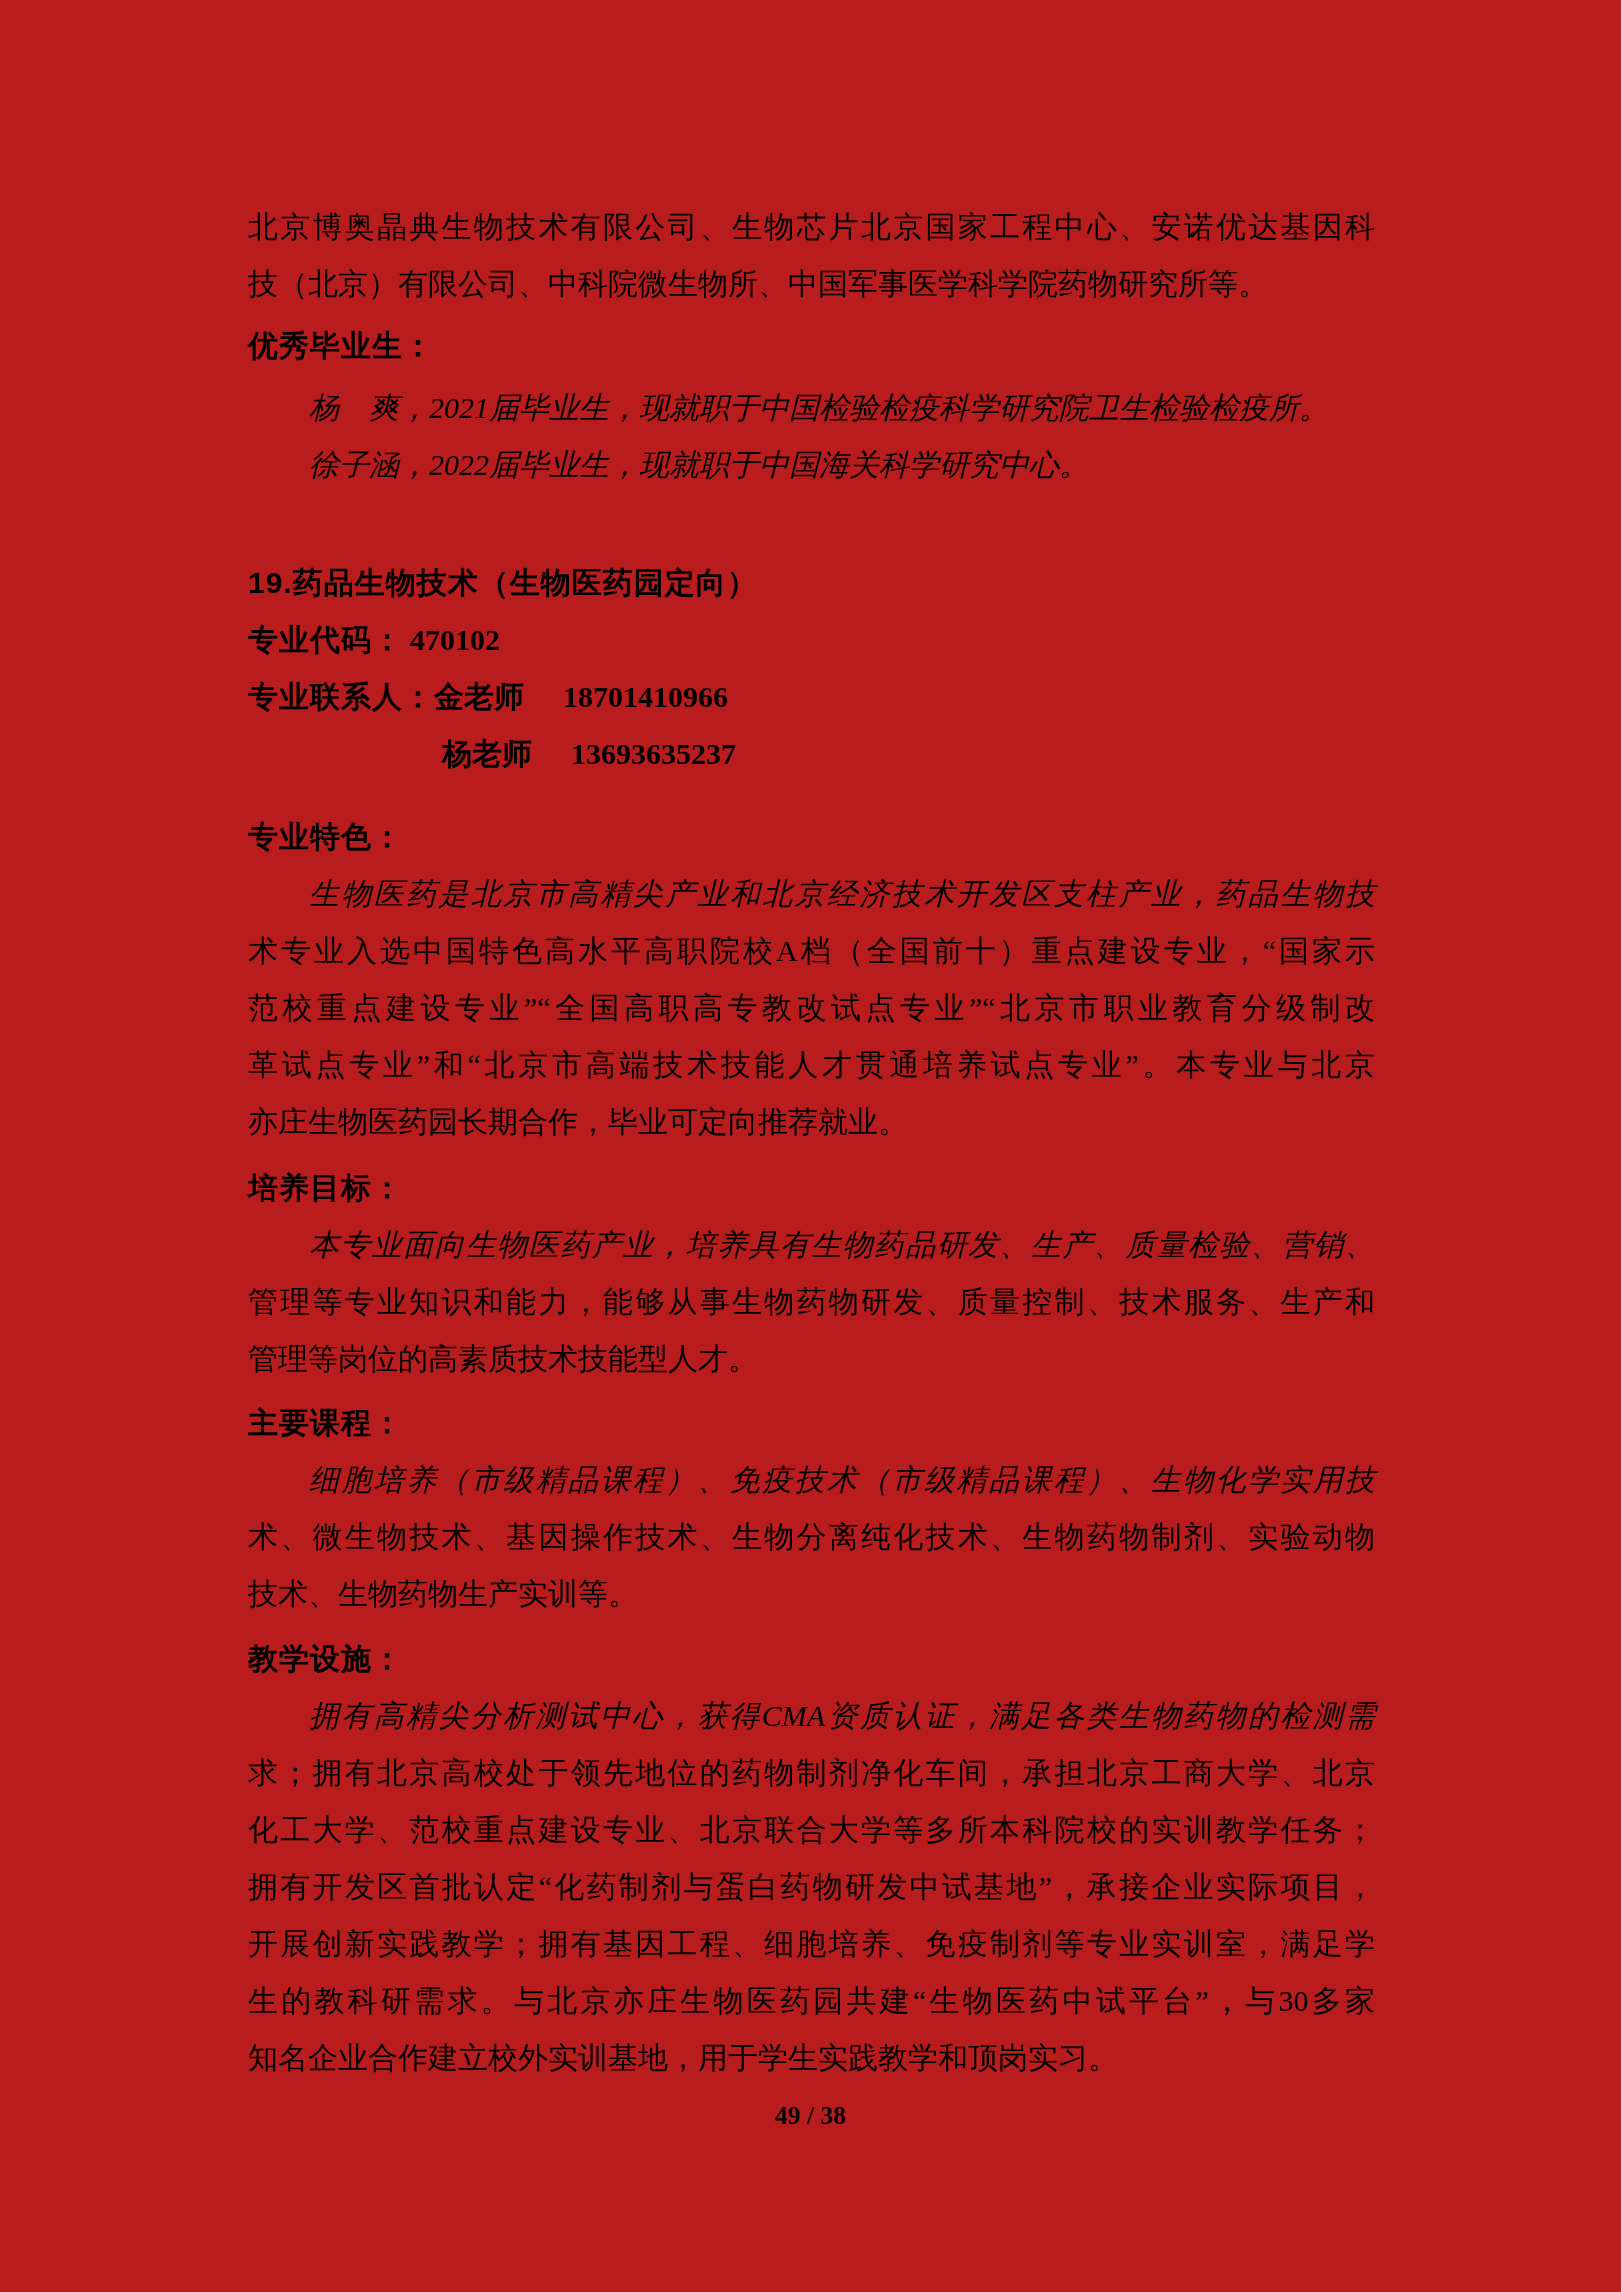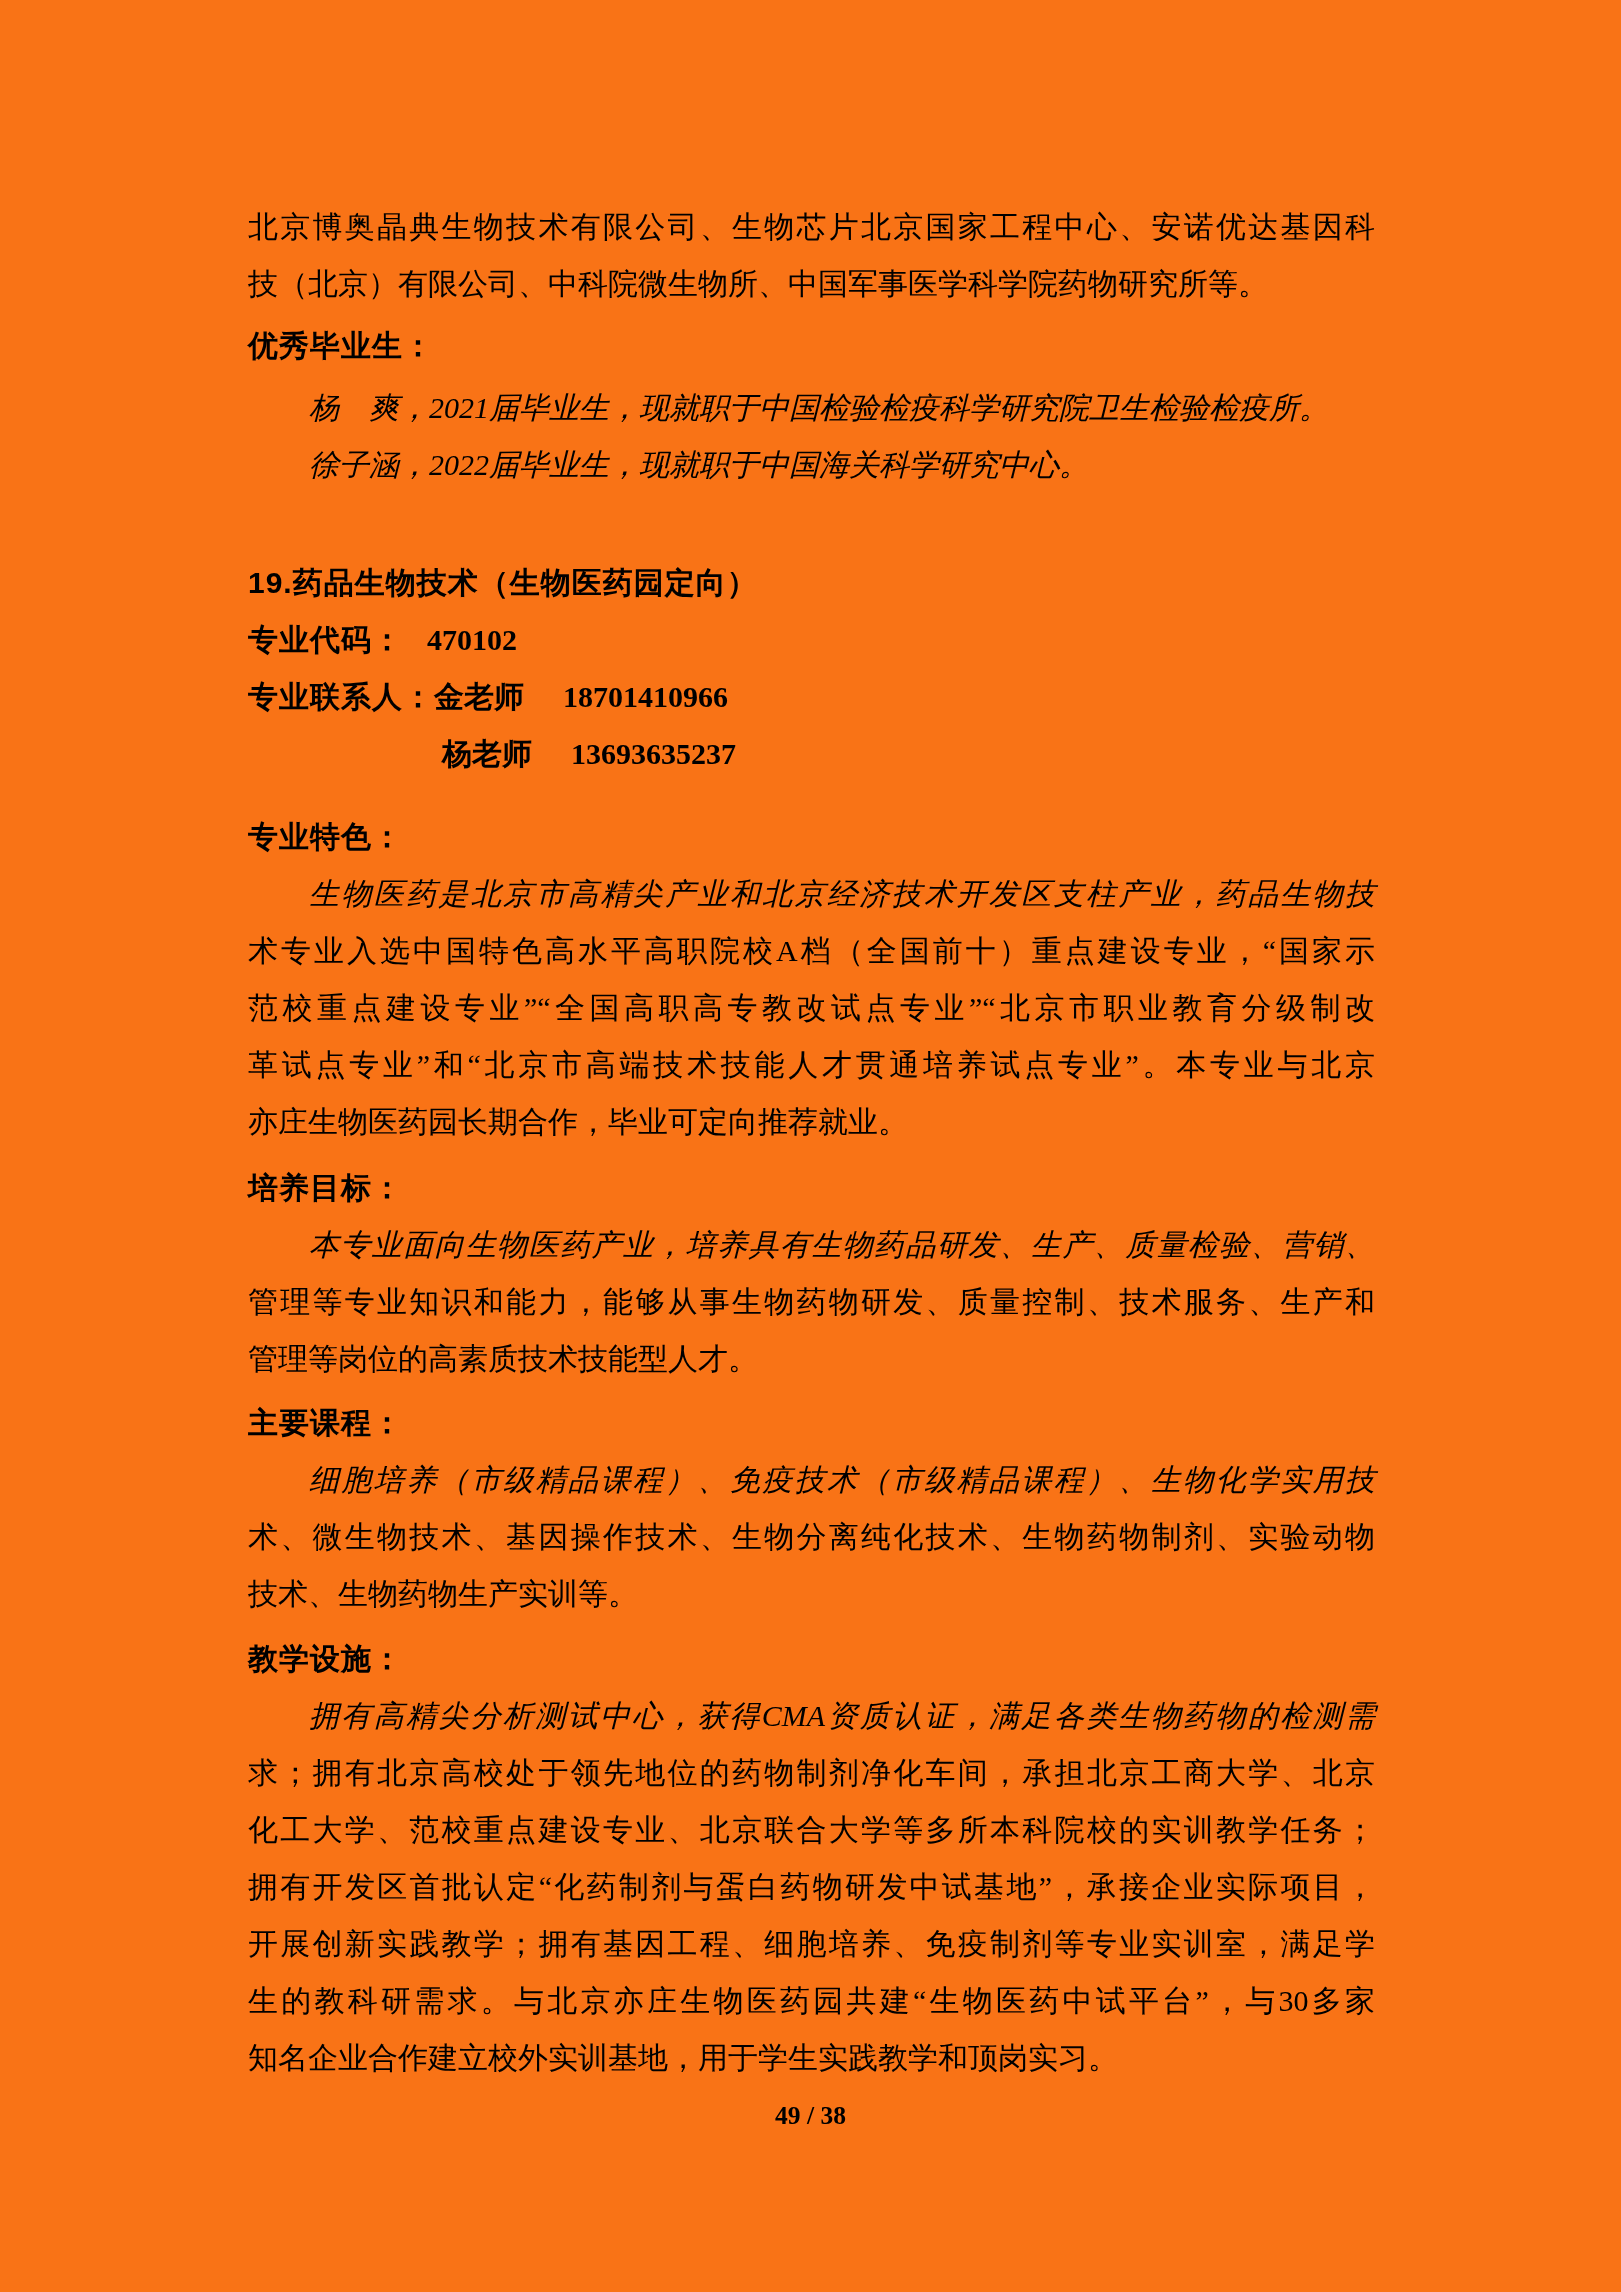--- a/index.html
+++ b/index.html
@@ -1,19 +1,19 @@
 <!DOCTYPE html>
 <html><head>
 <meta charset="utf-8">
 <style>
   html,body{margin:0;padding:0;background:#e8e8e8;}
   .page{
     position:relative;
     width:1621px;height:2293px;
-    background:#f97316;
+    background:#b91c1c;
     margin:0 auto;
     overflow:hidden;
     font-family:"Liberation Serif","DejaVu Serif",serif;
     color:#000;
   }
   .content{
     position:absolute;
     left:248px;top:198px;
     width:1127px;
     font-size:30px;
@@ -42,21 +42,21 @@
     letter-spacing:1px;
     text-align:left;text-align-last:left;
   }
   .kv-line{text-align:left;text-align-last:left;}
   .kv-label{
     font-weight:700;
     font-family:"Liberation Sans","DejaVu Sans",sans-serif;
     letter-spacing:1px;
     margin-top:40px;
   }
-  .kv-value{font-weight:700;margin-left:24px;}
+  .kv-value{font-weight:700;margin-left:7px;}
   .contact-name{font-weight:700;}
   .contact-phone{font-weight:700;margin-left:39px;}
   .contact-second{margin-left:194px;}
   .footer{
     position:absolute;
     top:2096px;left:0;width:100%;
     text-align:center;
     font-weight:700;
     font-size:25.5px;
     line-height:39px;

